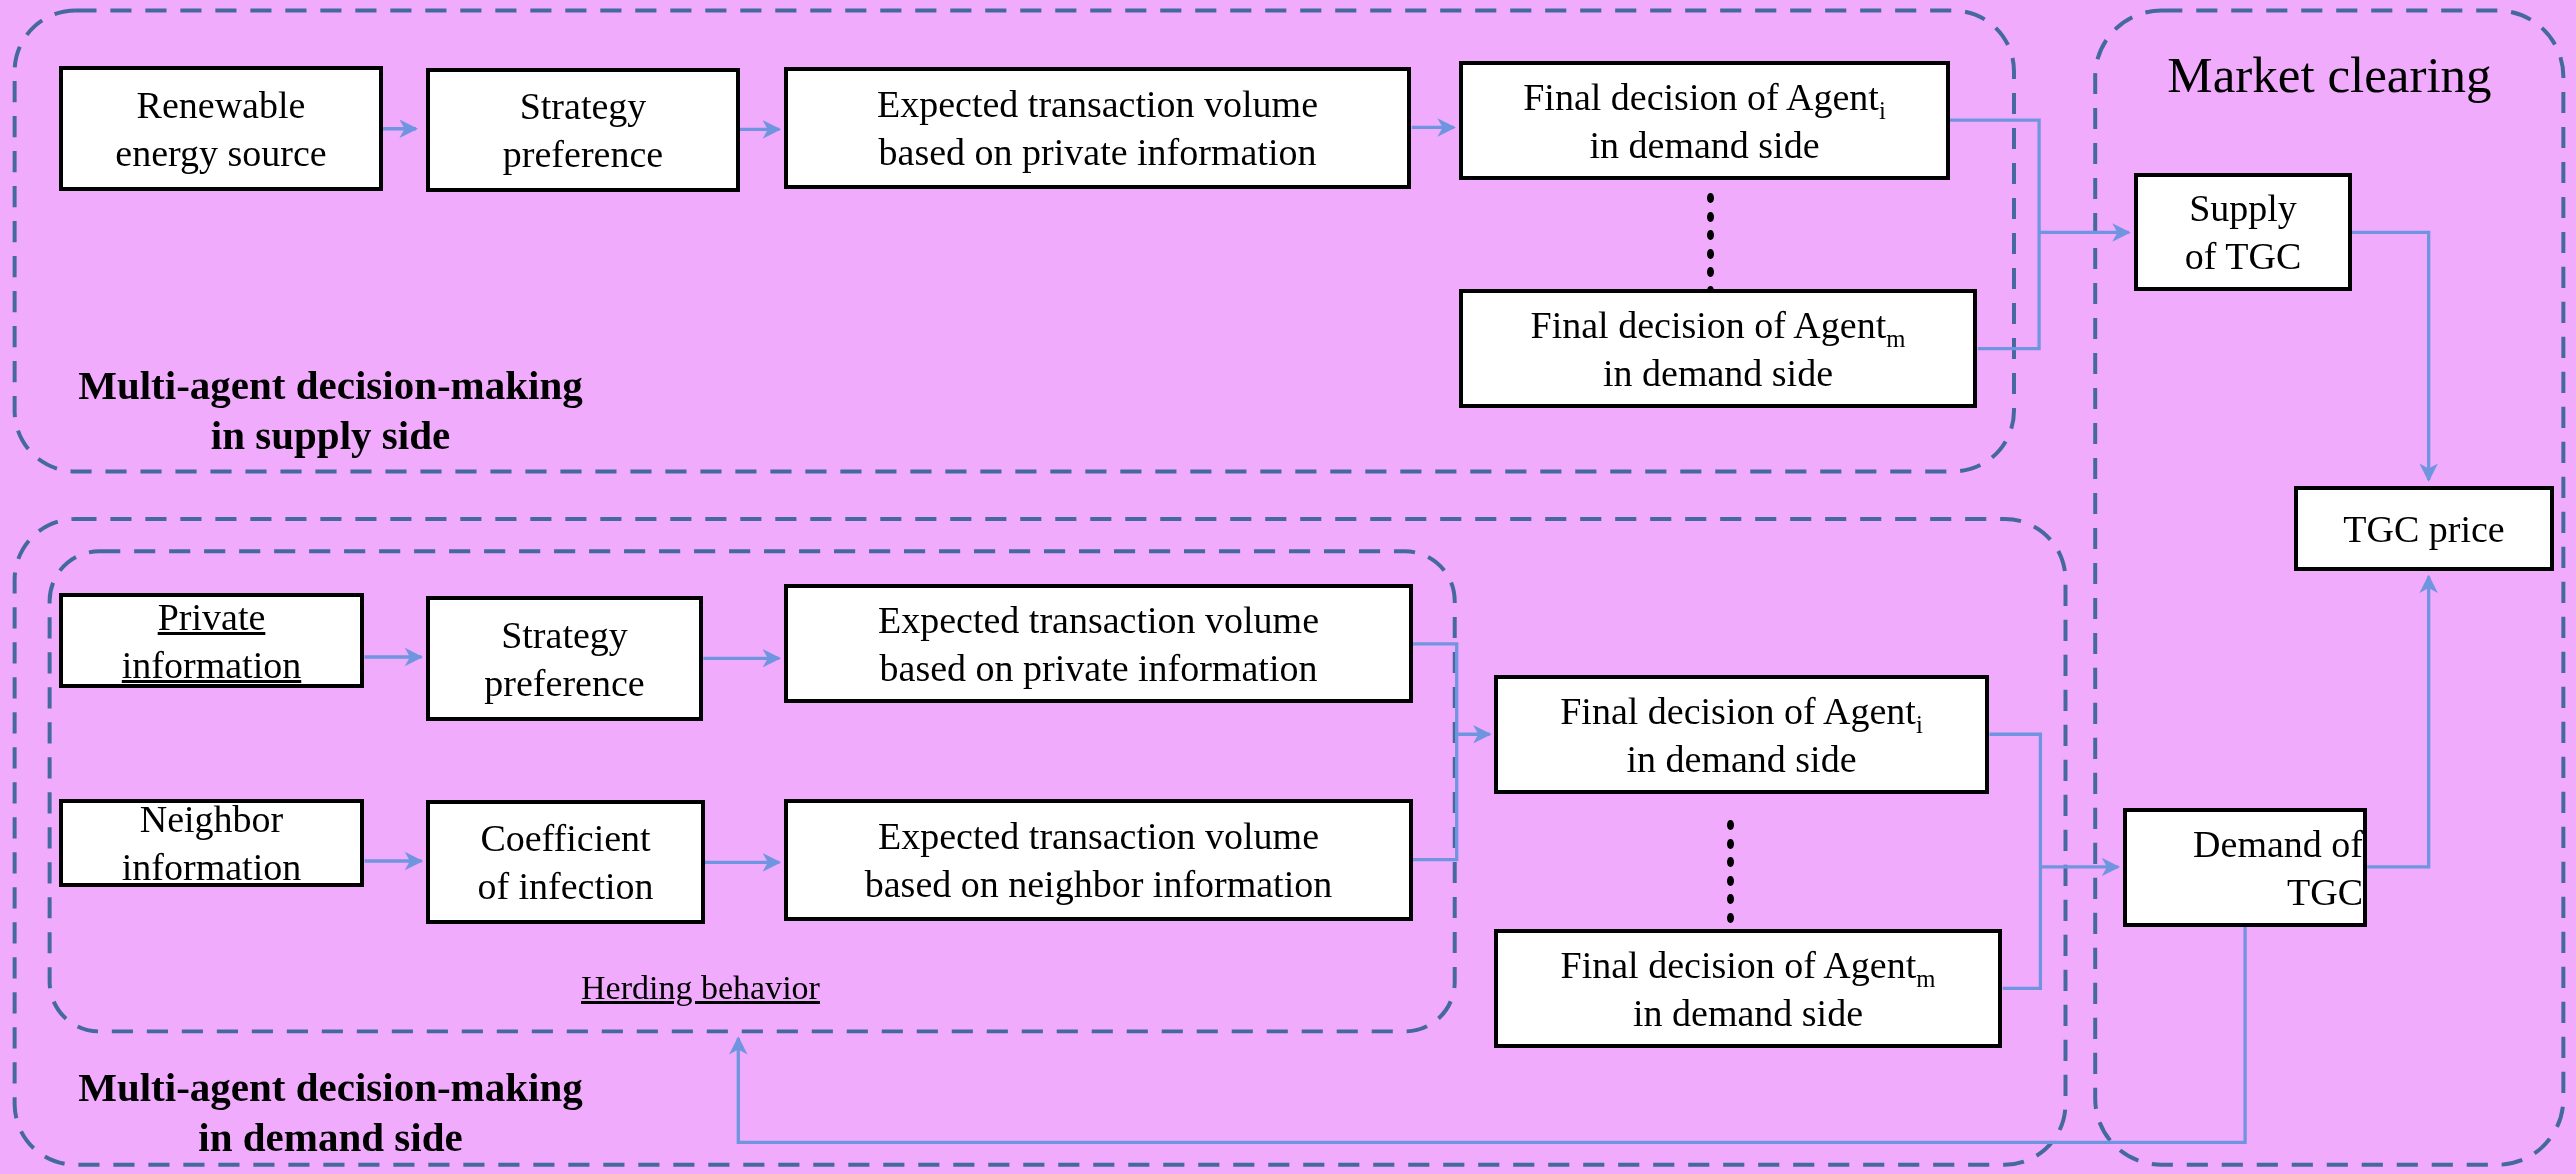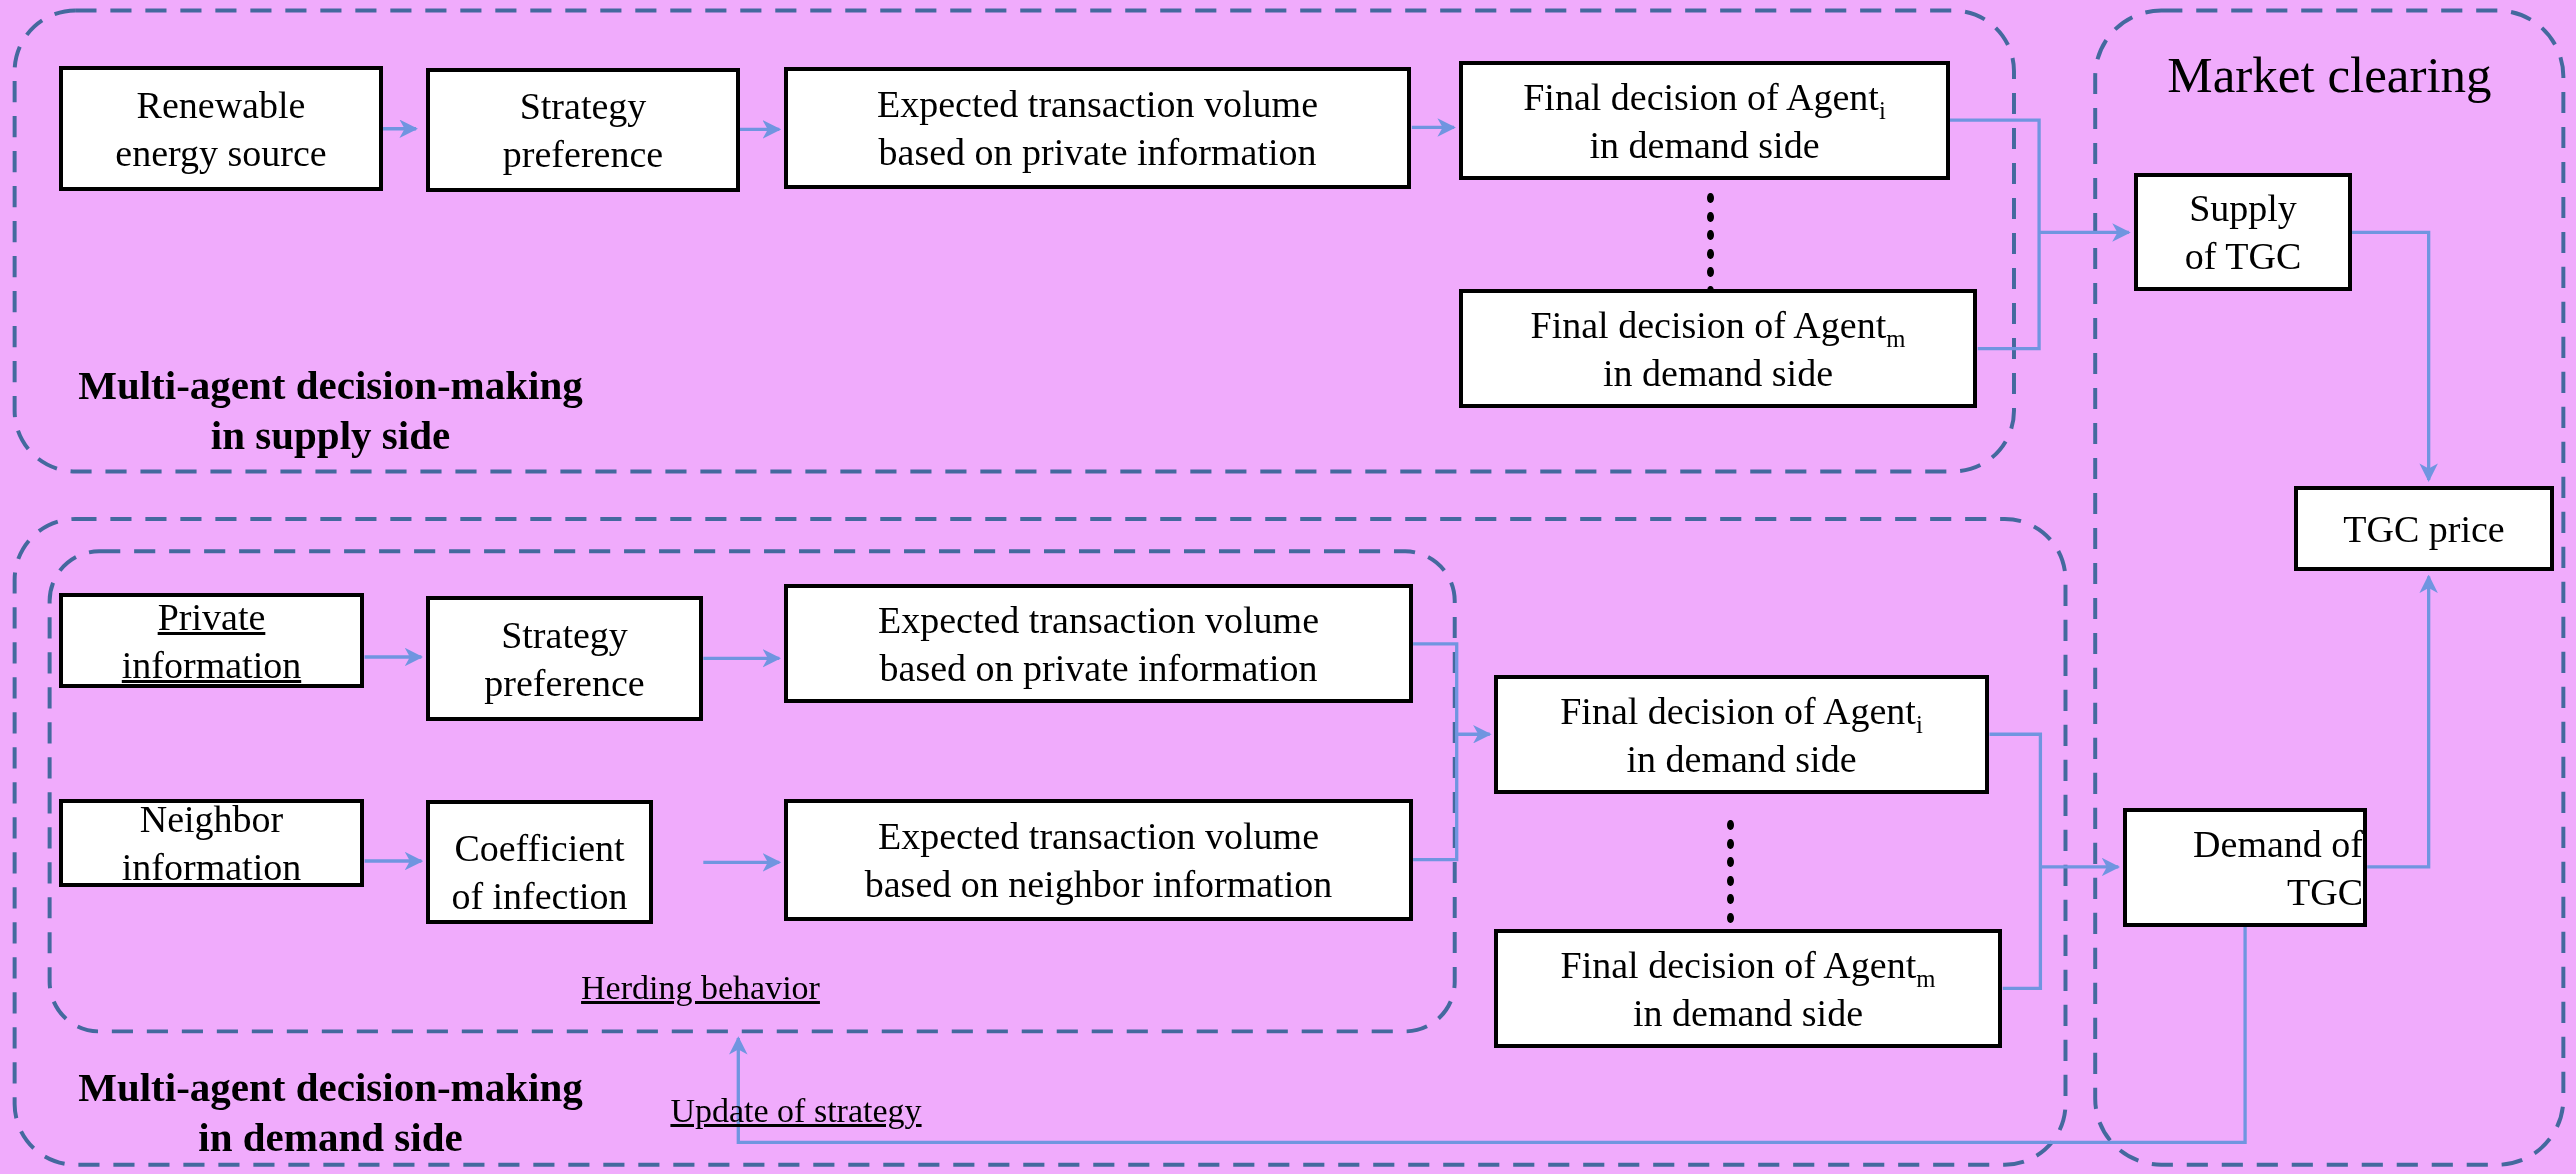--- a/index.html
+++ b/index.html
@@ -135,21 +135,21 @@
   <div class="box" style="left:784px;top:584px;width:629px;height:119px;">
     <div>Expected transaction volume</div>
     <div>based on private information</div>
   </div>
 
   <div class="box" style="left:59px;top:799px;width:305px;height:88px;">
     <div>Neighbor</div>
     <div>information</div>
   </div>
 
-  <div class="box" style="left:426px;top:800px;width:227px;height:124px;justify-content:flex-end;">
+  <div class="box" style="left:426px;top:800px;width:279px;height:124px;">
     <div>Coefficient</div>
     <div>of infection</div>
   </div>
 
   <div class="box" style="left:784px;top:799px;width:629px;height:122px;">
     <div>Expected transaction volume</div>
     <div>based on neighbor information</div>
   </div>
 
   <div class="plain-label" style="left:423px;top:965px;width:555px;">Herding behavior</div>
@@ -171,21 +171,20 @@
   <div class="box" style="left:1494px;top:929px;width:508px;height:119px;">
     <div><span>Final decision of Agent</span><sub>m</sub></div>
     <div>in demand side</div>
   </div>
 
   <div class="bold-label" style="left:40px;top:1062px;width:581px;">
     <div>Multi-agent decision-making</div>
     <div>in demand side</div>
   </div>
 
-  <div class="plain-label" style="left:598px;top:1088px;width:396px;">Update of strategy</div>
 
   <div class="title-label" style="left:2100px;top:53px;width:459px;">Market clearing</div>
 
   <div class="box" style="left:2134px;top:173px;width:218px;height:118px;">
     <div>Supply</div>
     <div>of TGC</div>
   </div>
 
   <div class="box" style="left:2294px;top:486px;width:260px;height:85px;">
     <div>TGC price</div>

